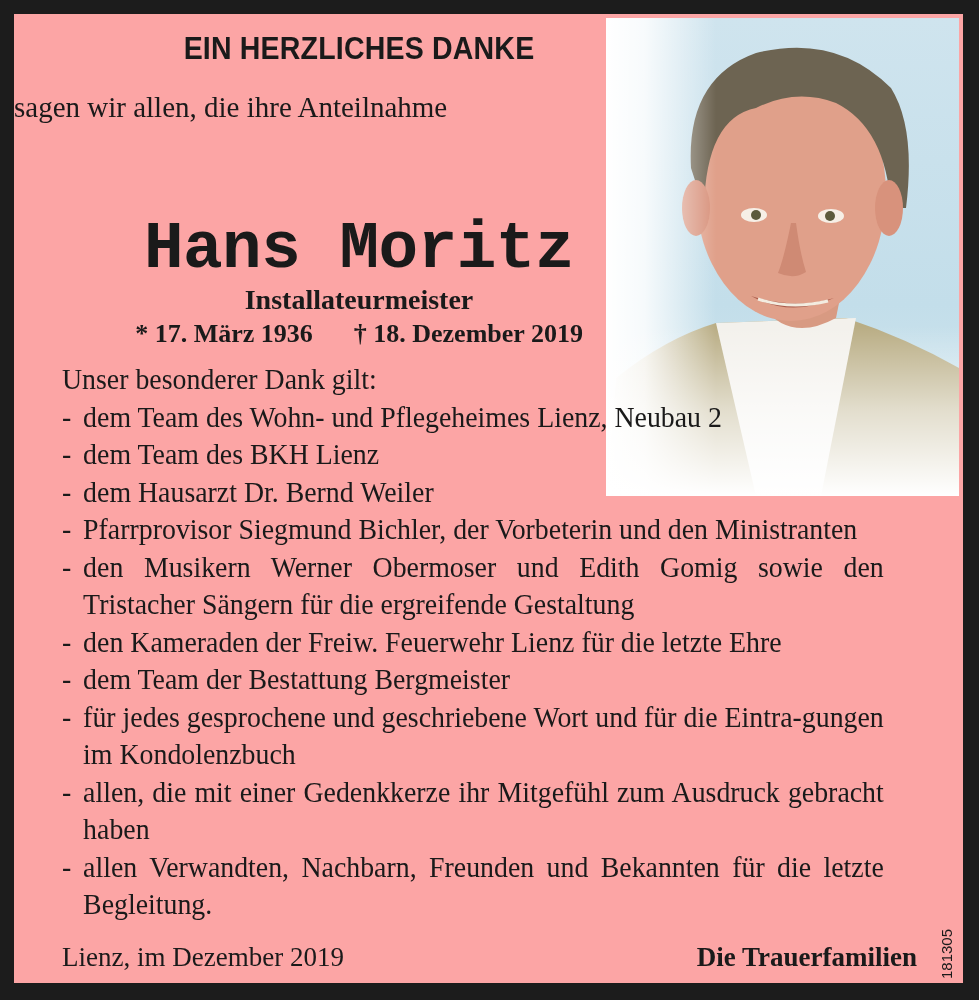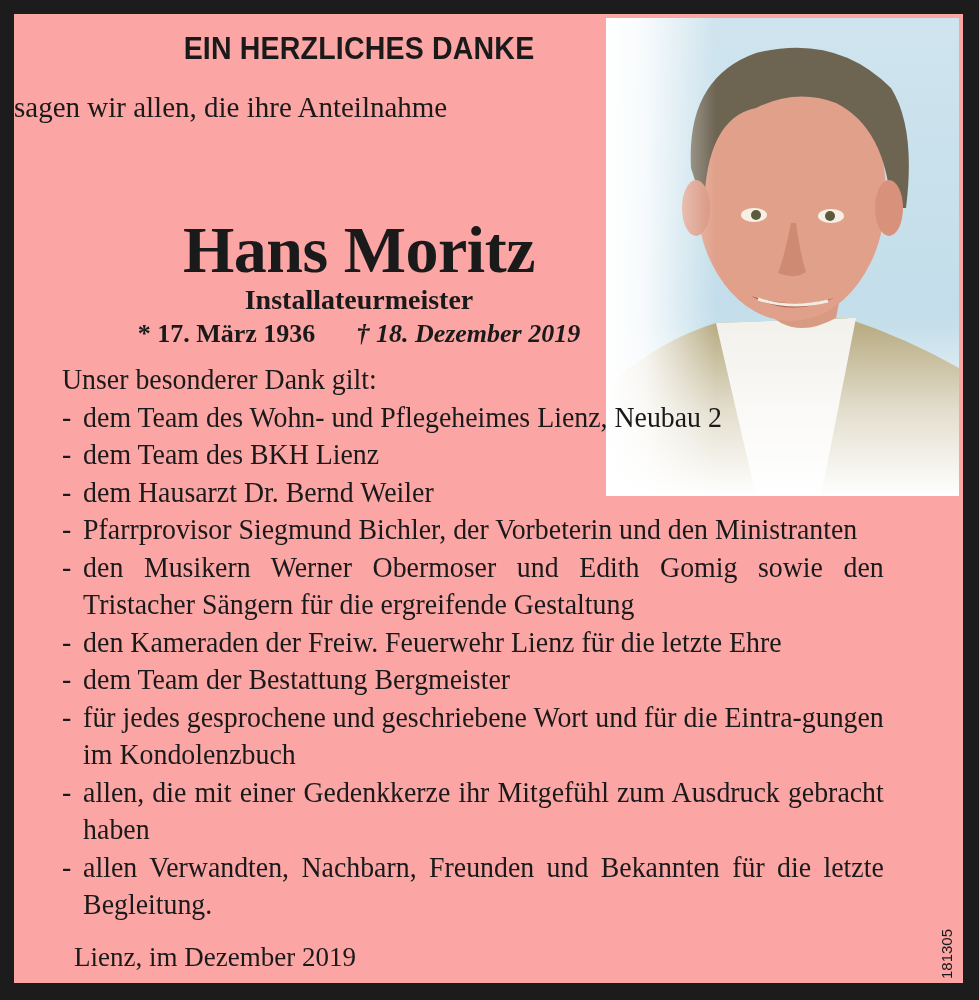--- a/index.html
+++ b/index.html
@@ -31,41 +31,41 @@
       font-family: "Liberation Sans", "DejaVu Sans", sans-serif; font-weight: 700;
       font-size: 31px; letter-spacing: 0.2px; transform: scaleX(0.92); transform-origin: 345px 0;
     }
     .intro {
       position: absolute; left: 0; top: 74px; width: 690px; 
       font-size: 29px; line-height: 38px;
     }
     .intro div { white-space: nowrap; }
     .name {
       position: absolute; left: 0; top: 196px; width: 690px; text-align: center;
-      font-weight: 700; font-size: 66px; line-height: 80px; letter-spacing: -0.5px;
+      font-weight: 700; font-size: 66px; line-height: 80px; letter-spacing: -0.5px; font-family: Liberation Mono, monospace;
     }
     .profession {
       position: absolute; left: 0; top: 272px; width: 690px; text-align: center;
       font-weight: 700; font-size: 28px; line-height: 28px;
     }
     .dates {
       position: absolute; left: 0; top: 303px; width: 690px; text-align: center;
       font-weight: 700; font-size: 26px; line-height: 34px; white-space: pre;
     }
-    .dates span + span { margin-left: 41px; font-style: italic; }
+    .dates span + span { margin-left: 41px; }
     .body {
       position: absolute; left: 48px; top: 347px; width: 856px;
       font-size: 29px; line-height: 37.5px; transform: scaleX(0.96); transform-origin: 0 0;
     }
     .body .lead { white-space: nowrap; }
     .item { position: relative; padding-left: 22px; text-align: justify; }
     .item .dash { position: absolute; left: 0; top: 0; }
     .item.nowrap { white-space: nowrap; text-align: left; }
     .footer-left {
-      position: absolute; left: 60px; top: 926px; font-size: 27px; line-height: 34px; white-space: nowrap;
+      position: absolute; left: 48px; top: 926px; font-size: 27px; line-height: 34px; white-space: nowrap;
     }
     .footer-right {
       position: absolute; right: 46px; top: 926px; font-size: 27px; line-height: 34px; font-weight: 700; white-space: nowrap;
     }
     .ad-id {
       position: absolute; left: 924px; top: 965px;
       transform: rotate(-90deg); transform-origin: 0 0;
       font-family: "Liberation Sans", "DejaVu Sans", sans-serif; font-size: 15px; white-space: nowrap;
     }
   </style>
@@ -121,14 +121,15 @@
     <div class="item nowrap"><span class="dash">-</span><span>Pfarrprovisor Siegmund Bichler, der Vorbeterin und den Ministranten</span></div>
     <div class="item"><span class="dash">-</span><span>den Musikern Werner Obermoser und Edith Gomig sowie den Tristacher Sängern für die ergreifende Gestaltung</span></div>
     <div class="item nowrap"><span class="dash">-</span><span>den Kameraden der Freiw. Feuerwehr Lienz für die letzte Ehre</span></div>
     <div class="item nowrap"><span class="dash">-</span><span>dem Team der Bestattung Bergmeister</span></div>
     <div class="item"><span class="dash">-</span><span>für jedes gesprochene und geschriebene Wort und für die Eintra-gungen im Kondolenzbuch</span></div>
     <div class="item"><span class="dash">-</span><span>allen, die mit einer Gedenkkerze ihr Mitgefühl zum Ausdruck gebracht haben</span></div>
     <div class="item"><span class="dash">-</span><span>allen Verwandten, Nachbarn, Freunden und Bekannten für die letzte Begleitung.</span></div>
   </div>
 
   <div class="footer-left">Lienz, im Dezember 2019</div>
+  <div class="footer-right">Die Trauerfamilien</div>
   <div class="ad-id">181305</div>
 </div>
 
 </body></html>

